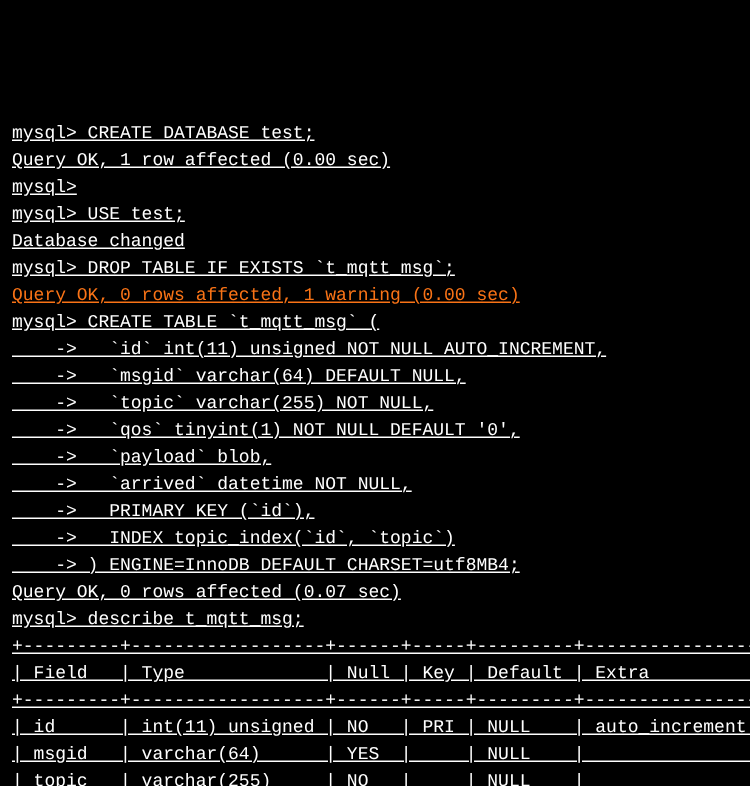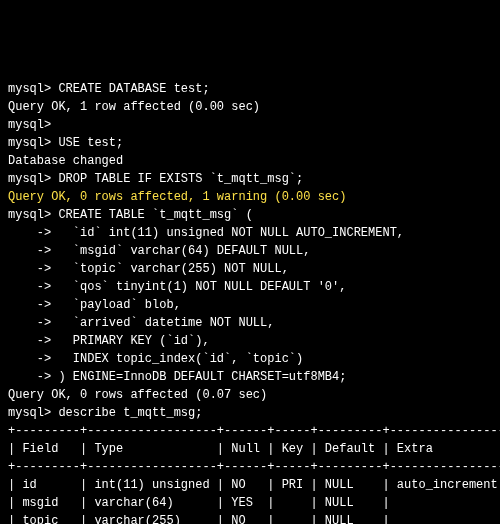--- a/index.html
+++ b/index.html
@@ -14,23 +14,24 @@
       font-size: 12px;
       line-height: 1.5;
       padding: 8px;
       width: 500px;
       height: 524px;
       overflow: hidden;
       white-space: pre;
     }
     .line {
       display: block;
+      text-decoration: underline;
     }
     .orange {
-      color: #fde047;
+      color: #f97316;
     }
   </style>
 </head>
 <body>
 
 
 
 <div id="terminal"><span class="line">mysql&gt; CREATE DATABASE test;</span><span class="line">Query OK, 1 row affected (0.00 sec)</span><span class="line"></span><span class="line">mysql&gt;</span><span class="line">mysql&gt; USE test;</span><span class="line">Database changed</span><span class="line">mysql&gt; DROP TABLE IF EXISTS `t_mqtt_msg`;</span><span class="line orange">Query OK, 0 rows affected, 1 warning (0.00 sec)</span><span class="line"></span><span class="line">mysql&gt; CREATE TABLE `t_mqtt_msg` (</span><span class="line">    -&gt;   `id` int(11) unsigned NOT NULL AUTO_INCREMENT,</span><span class="line">    -&gt;   `msgid` varchar(64) DEFAULT NULL,</span><span class="line">    -&gt;   `topic` varchar(255) NOT NULL,</span><span class="line">    -&gt;   `qos` tinyint(1) NOT NULL DEFAULT '0',</span><span class="line">    -&gt;   `payload` blob,</span><span class="line">    -&gt;   `arrived` datetime NOT NULL,</span><span class="line">    -&gt;   PRIMARY KEY (`id`),</span><span class="line">    -&gt;   INDEX topic_index(`id`, `topic`)</span><span class="line">    -&gt; ) ENGINE=InnoDB DEFAULT CHARSET=utf8MB4;</span><span class="line">Query OK, 0 rows affected (0.07 sec)</span><span class="line"></span><span class="line">mysql&gt; describe t_mqtt_msg;</span><span class="line">+---------+------------------+------+-----+---------+----------------+</span><span class="line">| Field   | Type             | Null | Key | Default | Extra          |</span><span class="line">+---------+------------------+------+-----+---------+----------------+</span><span class="line">| id      | int(11) unsigned | NO   | PRI | NULL    | auto_increment |</span><span class="line">| msgid   | varchar(64)      | YES  |     | NULL    |                |</span><span class="line">| topic   | varchar(255)     | NO   |     | NULL    |                |</span></div>
 
 

